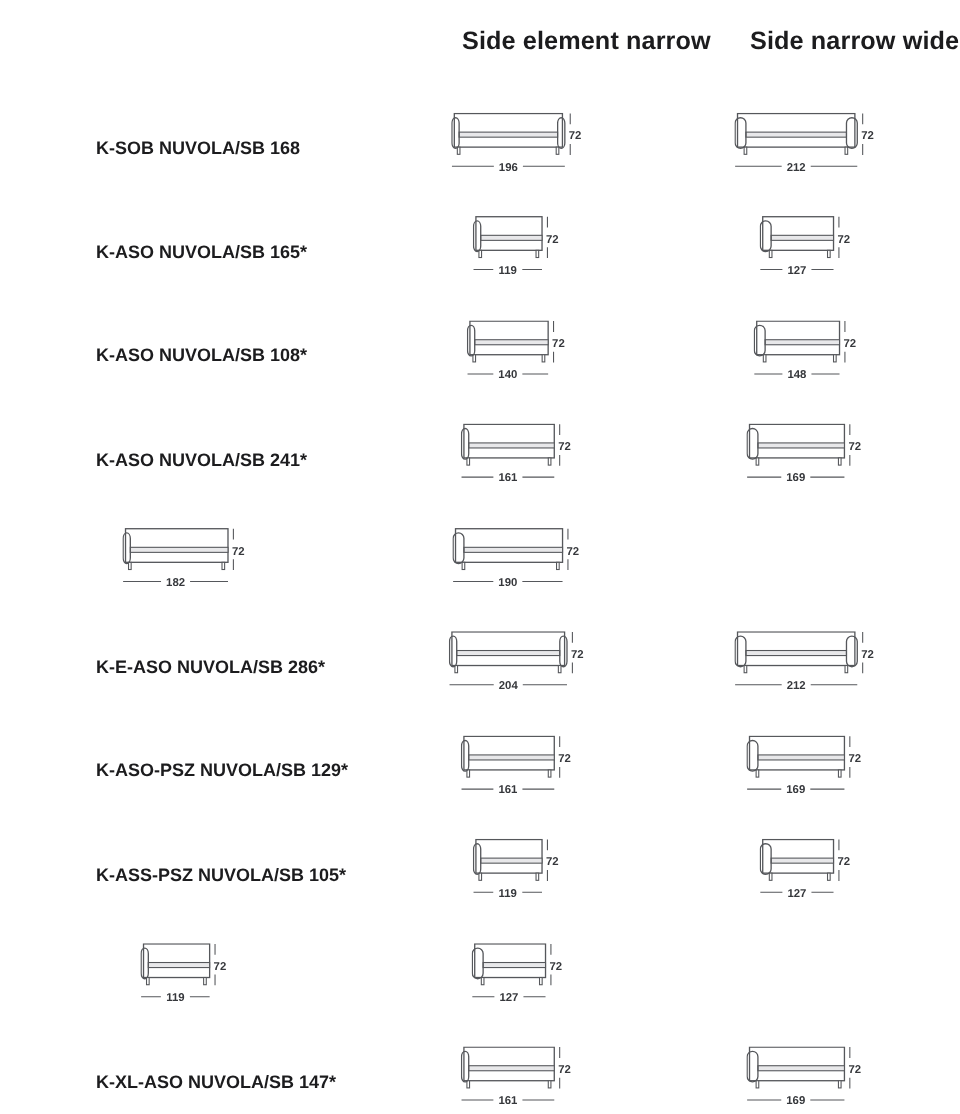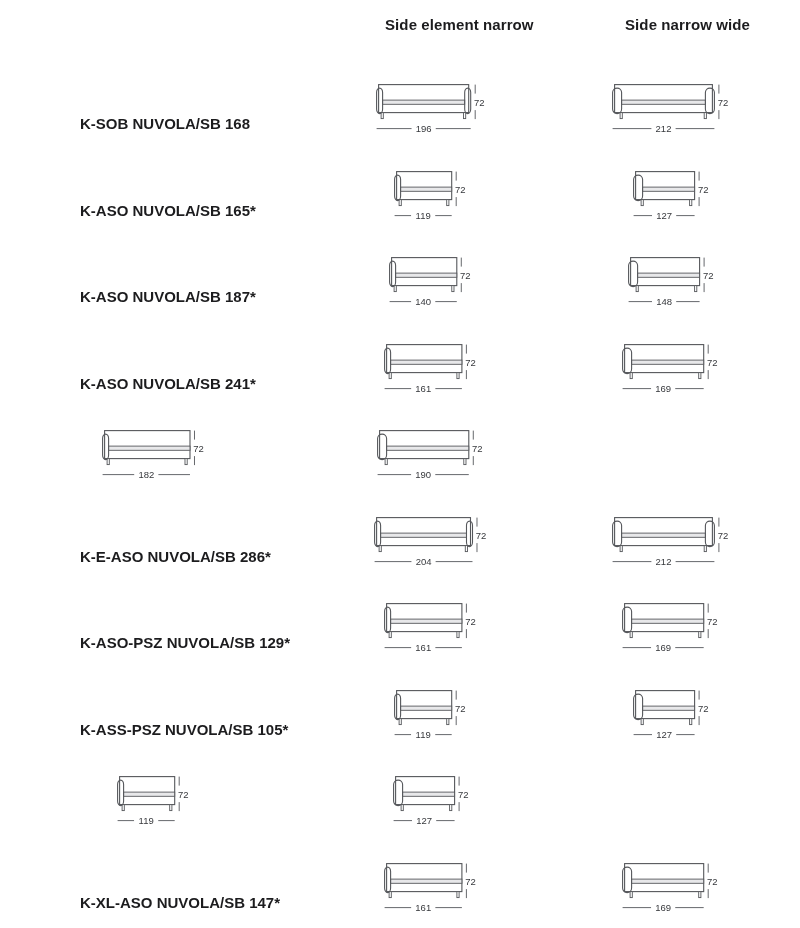--- a/index.html
+++ b/index.html
@@ -6,22 +6,22 @@
   body {
     width: 800px; height: 928px;
     background: #ffffff;
     font-family: "Liberation Sans", sans-serif;
     position: relative;
     overflow: hidden;
   }
   .page { position: absolute; inset: 0; }
   .col-header {
     position: absolute;
-    top: 16px;
-    font-size: 15px;
+    top: 23px;
+    font-size: 21px;
     font-weight: bold;
     color: #1c1c1e;
     letter-spacing: 0.1px;
     white-space: nowrap;
   }
   .col-header.narrow { left: 385px; }
   .col-header.wide   { left: 625px; }
   .rows {
     position: absolute;
     top: 58px; left: 0; right: 0;
@@ -35,22 +35,23 @@
     padding-left: 80px;
     padding-top: 57px;
     font-size: 15px;
     font-weight: bold;
     color: #1c1c1e;
     white-space: nowrap;
   }
   .cell {
     display: flex;
     justify-content: center;
-    align-items: flex-start;
+    align-items: flex-end;
     padding-top: 26px;
+    font-weight: bold;
   }
   svg { display: block; }
 </style>
 </head>
 <body>
 
 <div class="page">
   <div class="col-header narrow">Side element narrow</div>
   <div class="col-header wide">Side narrow wide</div>
   <div class="rows" id="rows">
@@ -110,21 +111,21 @@
             <rect x="0" y="3.5" width="9" height="25.5" rx="4.5" ry="4.5" fill="none" stroke="#55575b" stroke-width="1.1"></rect>
             <path d="M65.5 0 V9 M65.5 25.5 V34.5" stroke="#55575b" stroke-width="0.9" fill="none"></path>
             <text x="64.3" y="21.5" font-size="9.5" font-family="Liberation Sans, sans-serif" fill="#36383c">72</text>
             <path d="M0 44 H18.4 M42.6 44 H61" stroke="#55575b" stroke-width="0.9" fill="none"></path>
             <text x="30.5" y="47.5" font-size="9.5" font-family="Liberation Sans, sans-serif" text-anchor="middle" fill="#36383c">127</text>
           </svg>
         </div>
   </div>
 
   <div class="row">
-    <div class="model-label">K-ASO NUVOLA/SB 187*</div>
+    <div class="model-label">K-ASO NUVOLA/SB 108*</div>
     <div class="cell">
           <svg xmlns="http://www.w3.org/2000/svg" width="86.2" height="51" viewBox="-0.6 -0.6 86.2 51">
             <rect x="2" y="0" width="65.2" height="28" fill="#ffffff" stroke="#55575b" stroke-width="1.1"></rect>
             <rect x="6" y="15.5" width="61.2" height="4.2" fill="#e8e8ea" stroke="#55575b" stroke-width="0.9"></rect>
             <rect x="4.5" y="28" width="2.2" height="6" fill="#ffffff" stroke="#55575b" stroke-width="0.9"></rect>
             <rect x="62.2" y="28" width="2.2" height="6" fill="#ffffff" stroke="#55575b" stroke-width="0.9"></rect>
             <rect x="0" y="3.5" width="6" height="25.5" rx="3" ry="4.5" fill="none" stroke="#55575b" stroke-width="1.1"></rect>
             <path d="M71.7 0 V9 M71.7 25.5 V34.5" stroke="#55575b" stroke-width="0.9" fill="none"></path>
             <text x="70.5" y="21.5" font-size="9.5" font-family="Liberation Sans, sans-serif" fill="#36383c">72</text>
             <path d="M0 44 H21.5 M45.7 44 H67.2" stroke="#55575b" stroke-width="0.9" fill="none"></path>

